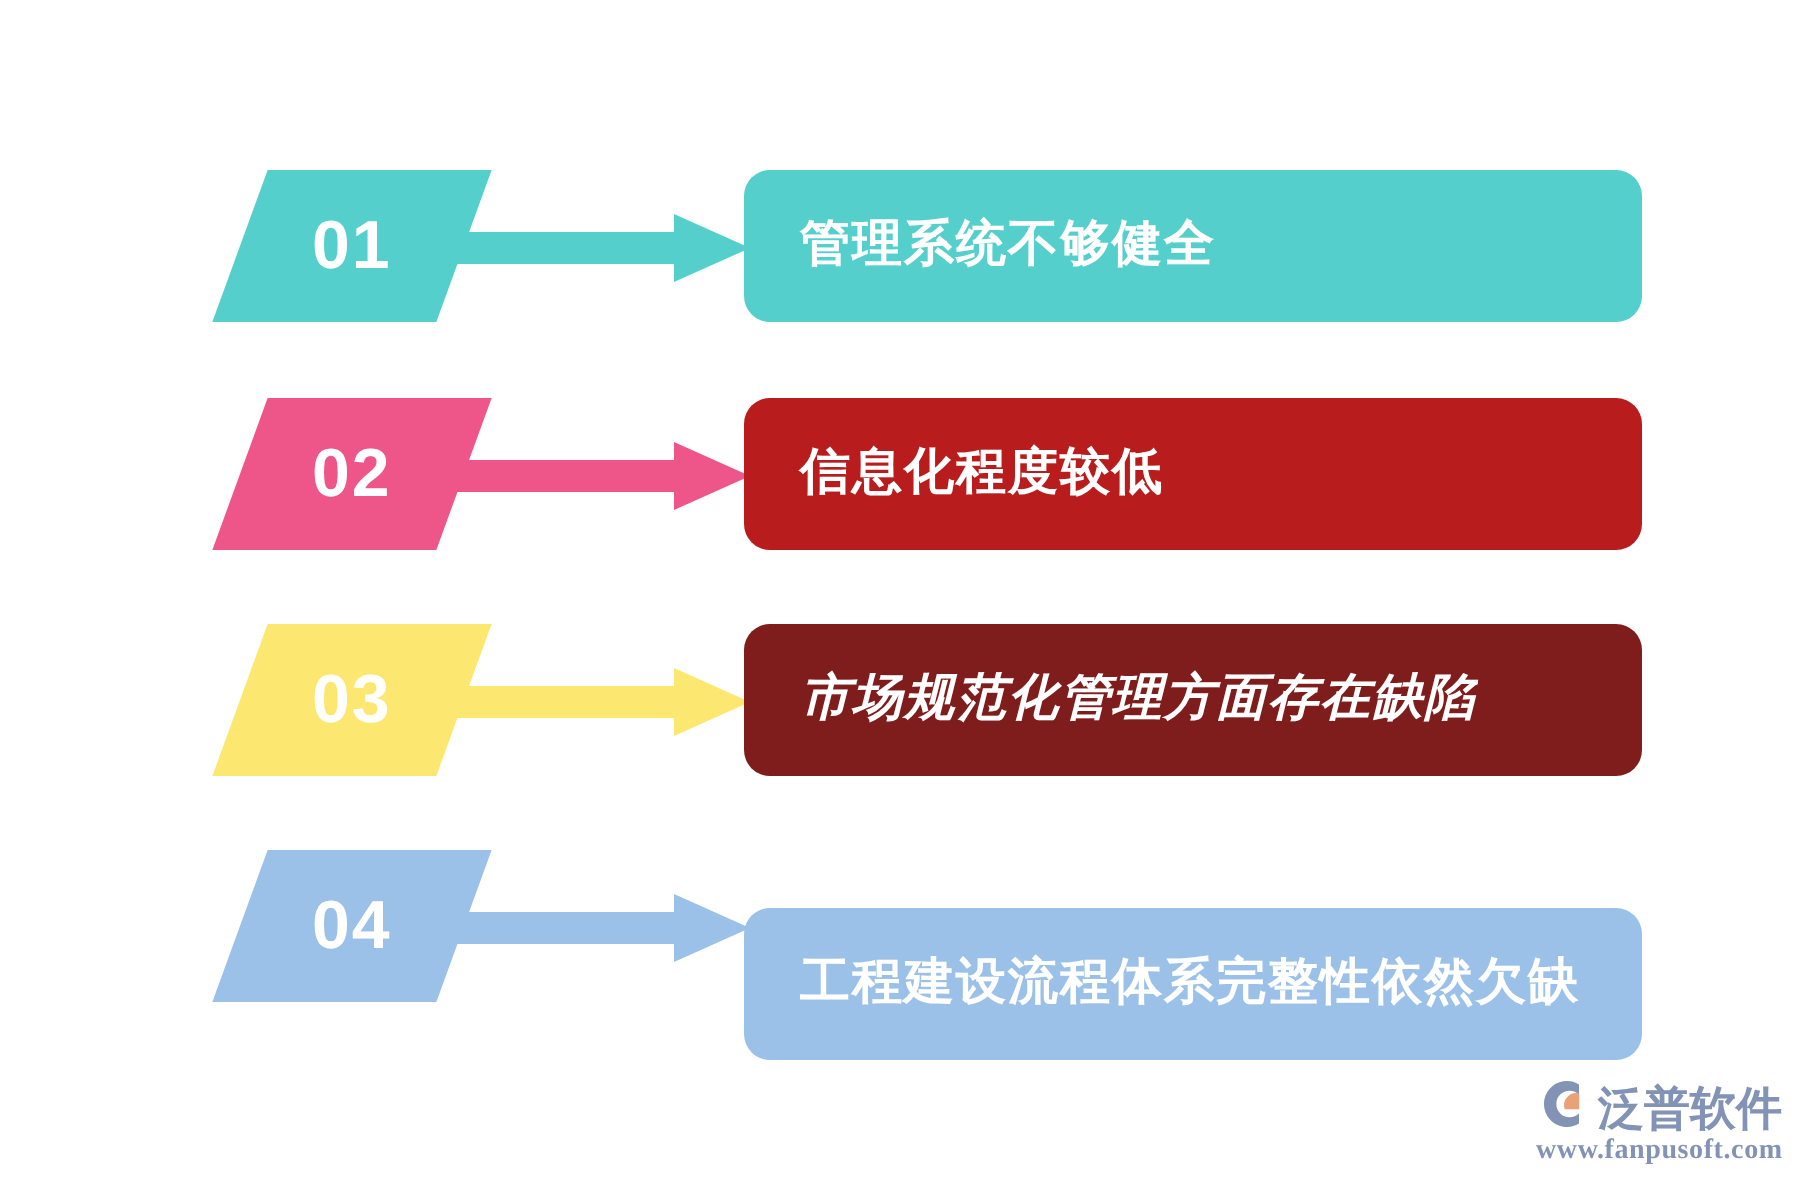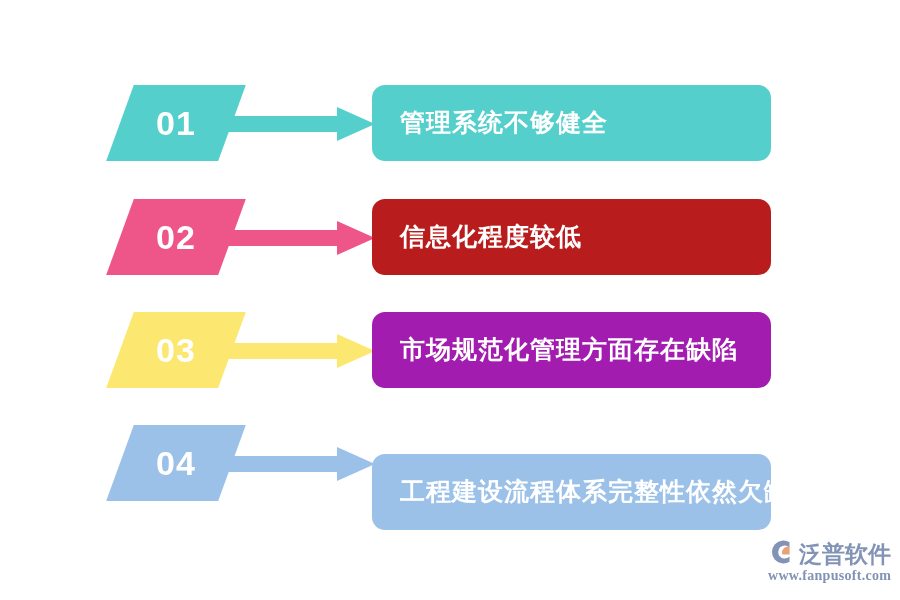--- a/index.html
+++ b/index.html
@@ -64,21 +64,21 @@
     display: block;
     width: 150px;
     height: 34px;
   }
 
   
   .panel {
     position: absolute;
     left: 262px;
     top: 0;
-    width: 399px;
+    width: 449px;
     height: 76px;
     border-radius: 13px;
     display: flex;
     align-items: center;
   }
   .panel-text {
     color: #ffffff;
     font-size: 25px;
     font-weight: bold;
     letter-spacing: 1px;
@@ -167,21 +167,21 @@
 
   <div class="row" id="row-2">
     <div class="badge" id="badge-2" style="background: rgb(252, 232, 112);">
       <span class="badge-num">03</span>
     </div>
     <div class="arrow">
       <svg viewBox="0 0 150 34" preserveAspectRatio="none">
         <polygon id="arrow-poly-2" points="0,9 112,9 112,0 150,17 112,34 112,25 0,25" fill="#FCE870"></polygon>
       </svg>
     </div>
-    <div class="panel" id="panel-2" style="background: #a21caf;">
+    <div class="panel" id="panel-2" style="background: #7f1d1d; font-style: italic;">
       <span class="panel-text">市场规范化管理方面存在缺陷</span>
     </div>
   </div>
 
   <div class="row" id="row-3">
     <div class="badge" id="badge-3" style="background: rgb(155, 193, 232);">
       <span class="badge-num">04</span>
     </div>
     <div class="arrow">
       <svg viewBox="0 0 150 34" preserveAspectRatio="none">

